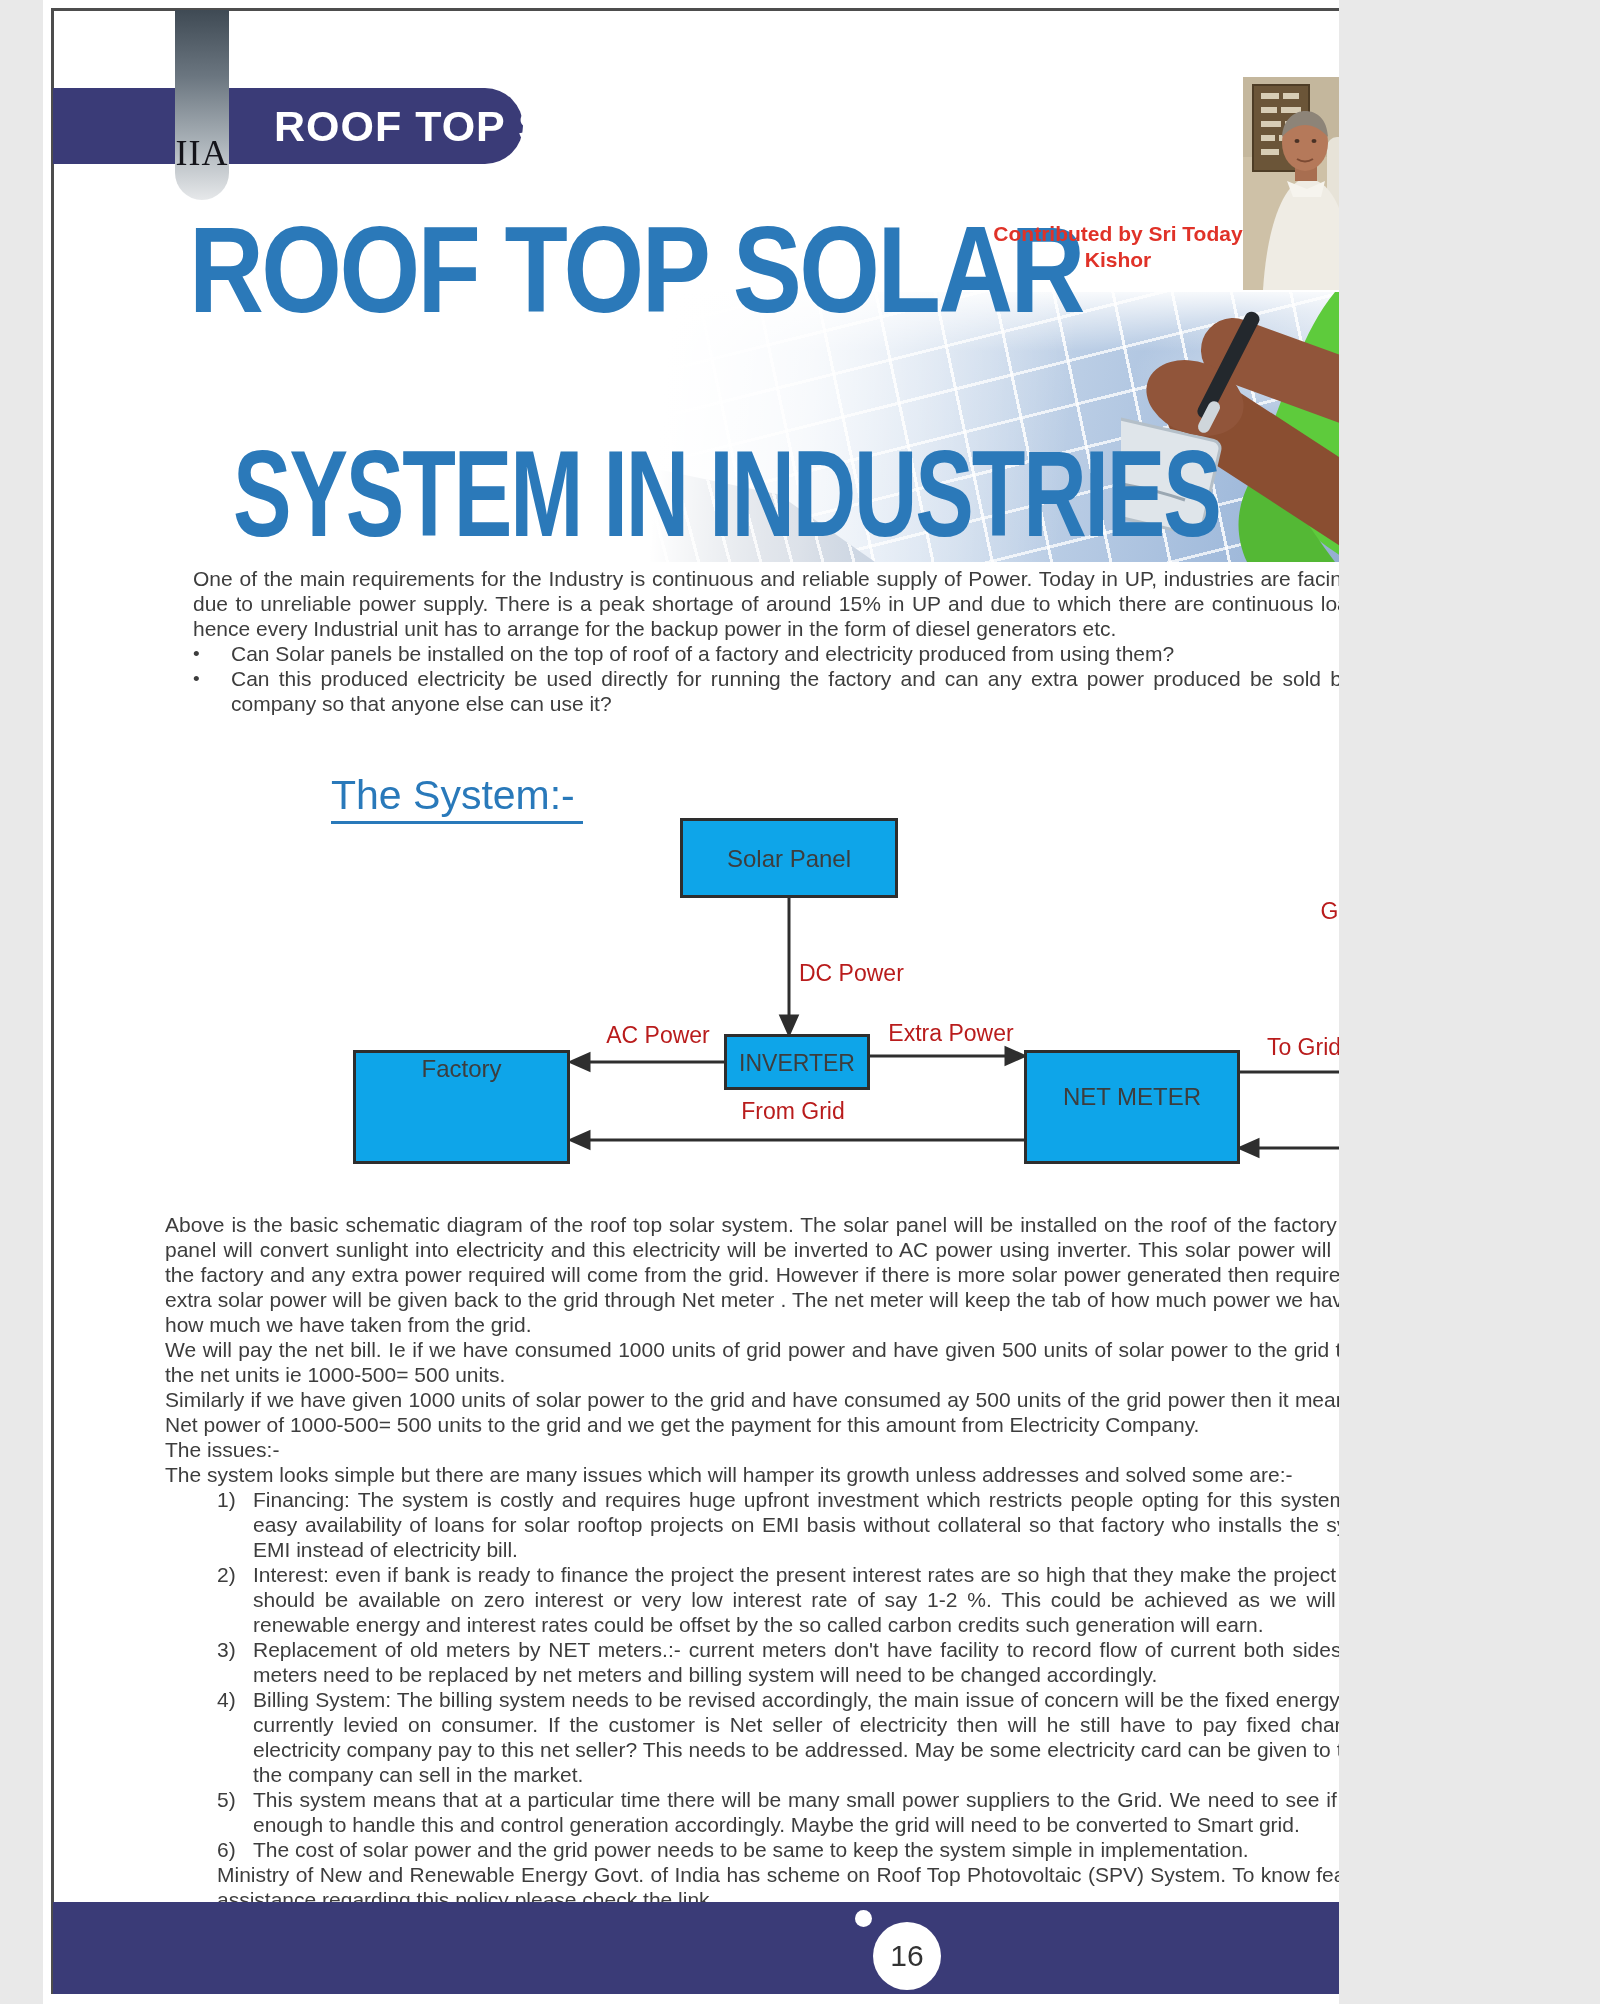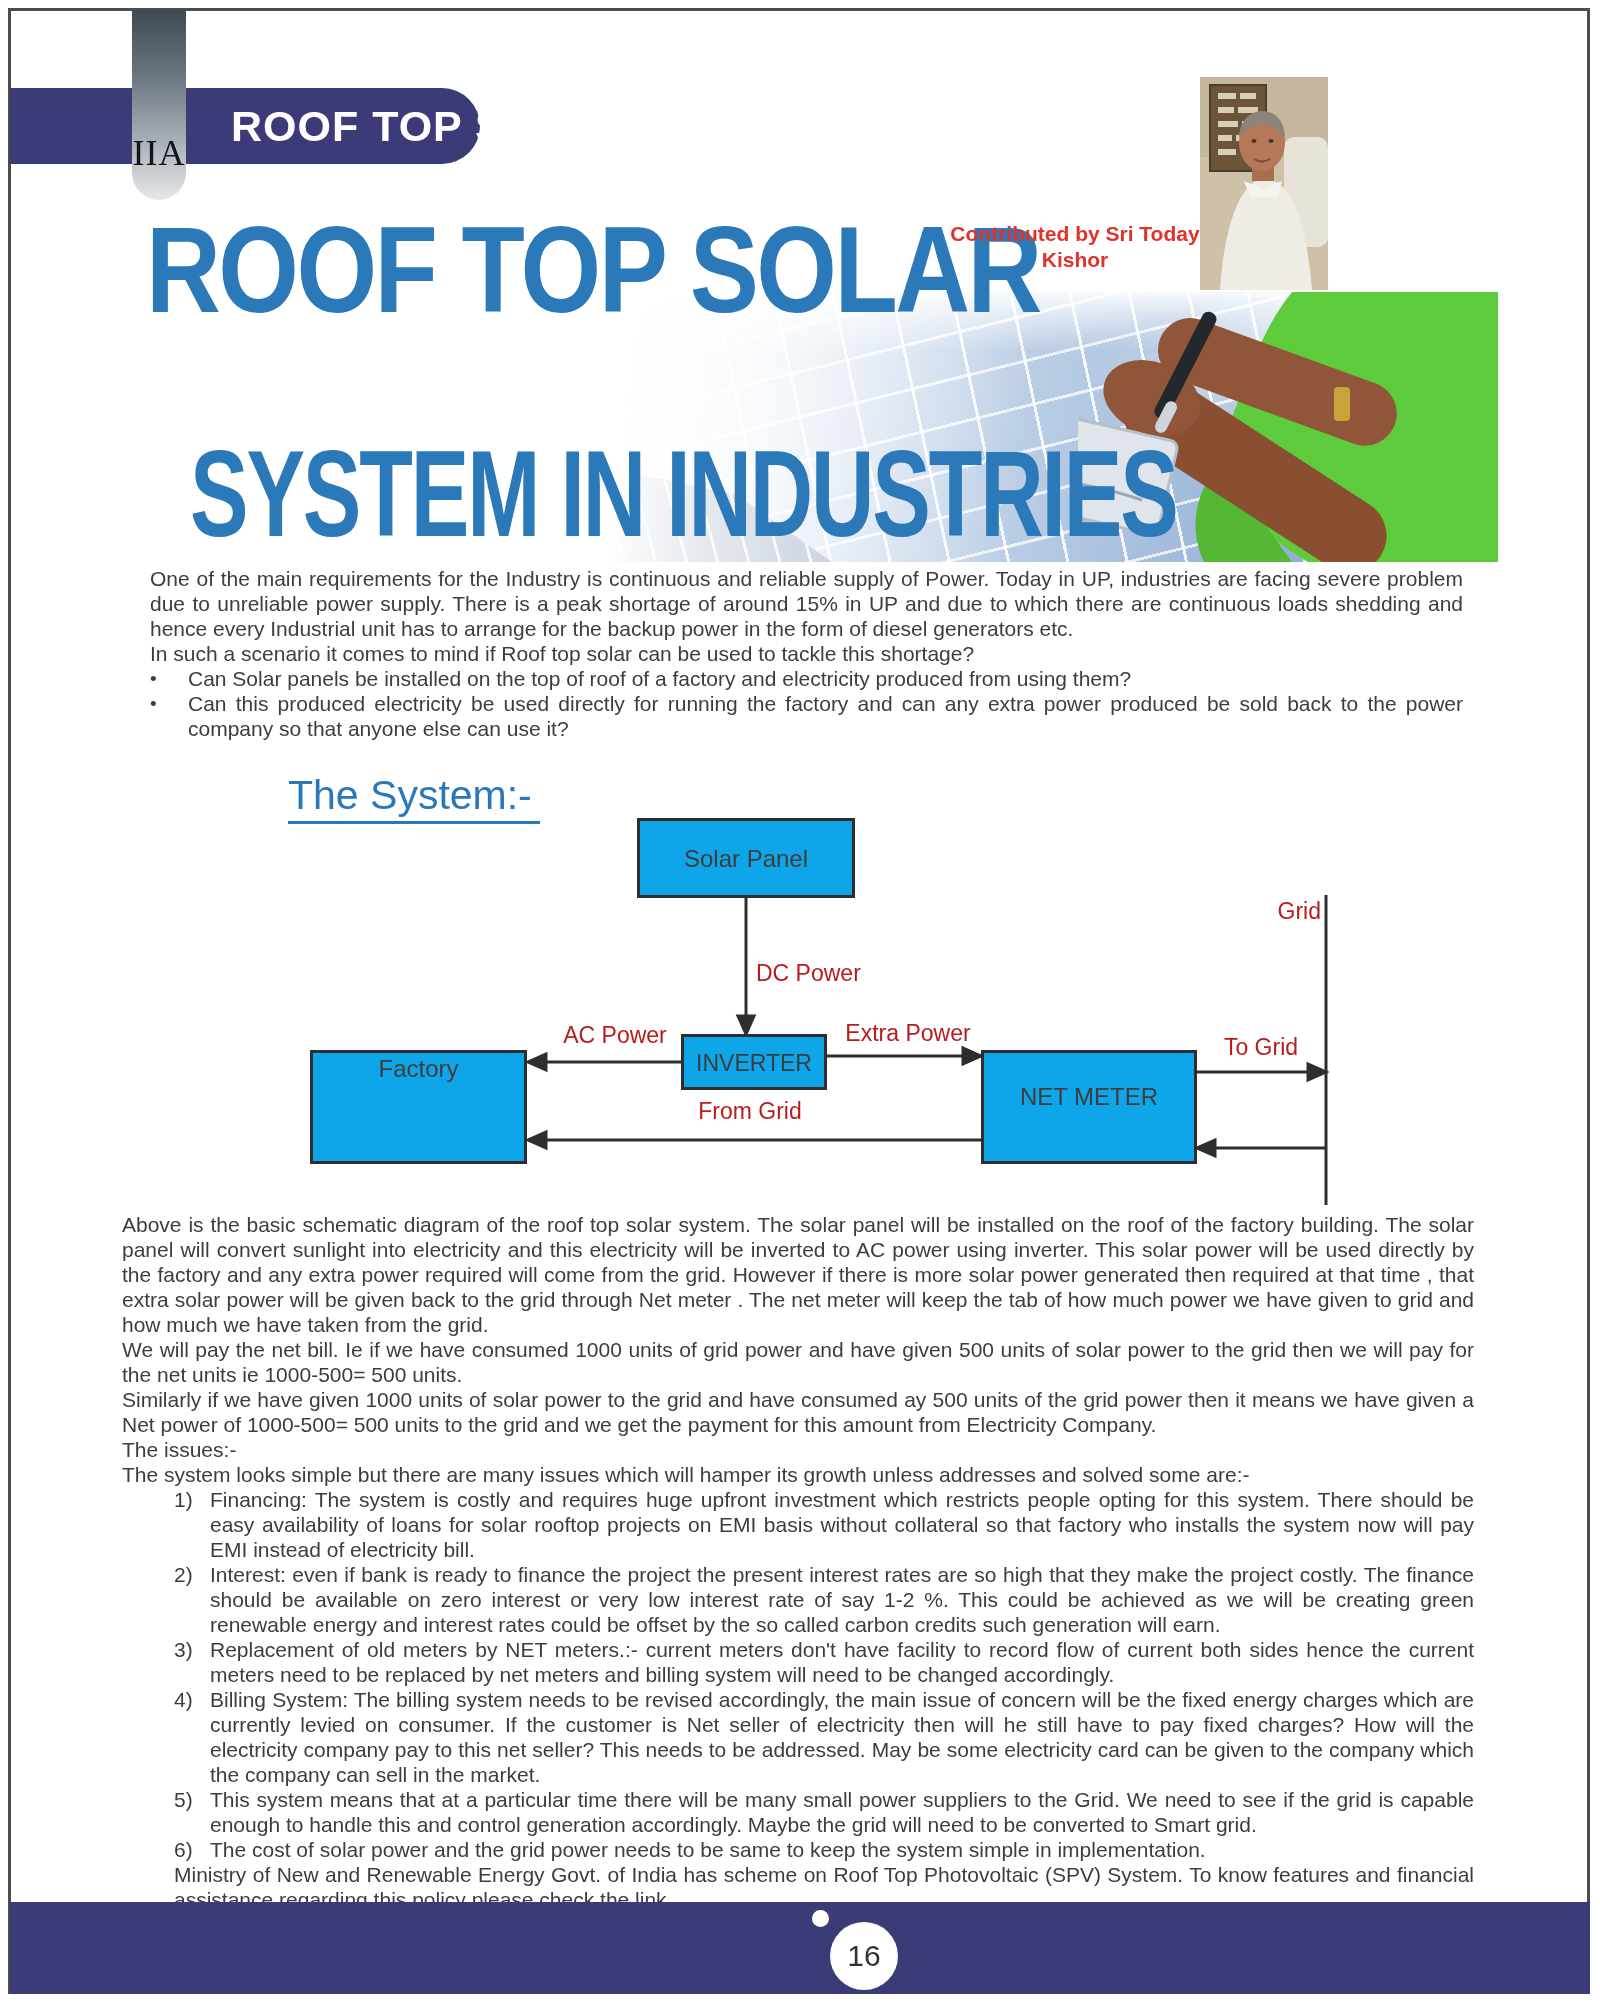--- a/index.html
+++ b/index.html
@@ -1,17 +1,17 @@
 <!DOCTYPE html>
 <html><head>
 <meta charset="utf-8">
 <style>
   html,body{margin:0;padding:0;background:#e9e9e9;}
-  .page{position:relative;width:1600px;height:2004px;background:#ffffff;overflow:hidden;
-        font-family:"Liberation Sans",sans-serif;color:#3d3d3d;}
+  .page{position:relative;width:1296px;height:2004px;background:#ffffff;overflow:hidden;
+        font-family:"Liberation Sans",sans-serif;color:#3d3d3d;margin-left:43px;}
   .page-border{position:absolute;left:8px;top:8px;width:1582px;height:1986px;
         border:3px solid #4d4d4d;box-sizing:border-box;z-index:0;}
 
   
   .iia-ribbon{position:absolute;left:132px;top:10px;width:54px;height:190px;z-index:5;
         background:linear-gradient(180deg,#3f4a54 0%,#6b7680 35%,#aab2b8 70%,#e6e8ea 100%);
         border-radius:0 0 27px 27px;}
   .iia-ribbon .iia-label{position:absolute;bottom:26px;width:100%;text-align:center;
         font-family:"Liberation Serif",serif;font-size:36px;color:#14141a;letter-spacing:1px;}
   .banner{position:absolute;left:10px;top:88px;width:470px;height:76px;background:#3a3b77;
@@ -155,21 +155,20 @@
       <path d="M39,60 C40,42 52,34 62,34 C74,34 84,42 85,60 C78,52 70,48 62,48 C54,48 46,52 39,60 Z" fill="#8d8478"></path>
       <ellipse cx="54" cy="64" rx="2.5" ry="2" fill="#4a3226"></ellipse>
       <ellipse cx="71" cy="64" rx="2.5" ry="2" fill="#4a3226"></ellipse>
       <path d="M54,82 q8,5 16,0" stroke="#7c4a33" stroke-width="2" fill="none"></path>
       <path d="M44,104 L64,112 L82,104 L78,120 L50,120 Z" fill="#f6f4ee"></path>
     </svg>
   </div>
 
   <div class="intro">
     <p>One of the main requirements for the Industry is continuous and reliable supply of Power. Today in UP, industries are facing severe problem due to unreliable power supply. There is a peak shortage of around 15% in UP and due to which there are continuous loads shedding and hence every Industrial unit has to arrange for the backup power in the form of diesel generators etc.</p>
-    <p class="single">In such a scenario it comes to mind if Roof top solar can be used to tackle this shortage?</p>
     <div class="bullet-row">
       <span class="bullet-glyph">•</span>
       <span class="bullet-text">Can Solar panels be installed on the top of roof of a factory and electricity produced from using them?</span>
     </div>
     <div class="bullet-row">
       <span class="bullet-glyph">•</span>
       <span class="bullet-text">Can this produced electricity be used directly for running the factory and can any extra power produced be sold back to the power company so that anyone else can use it?</span>
     </div>
   </div>
 

